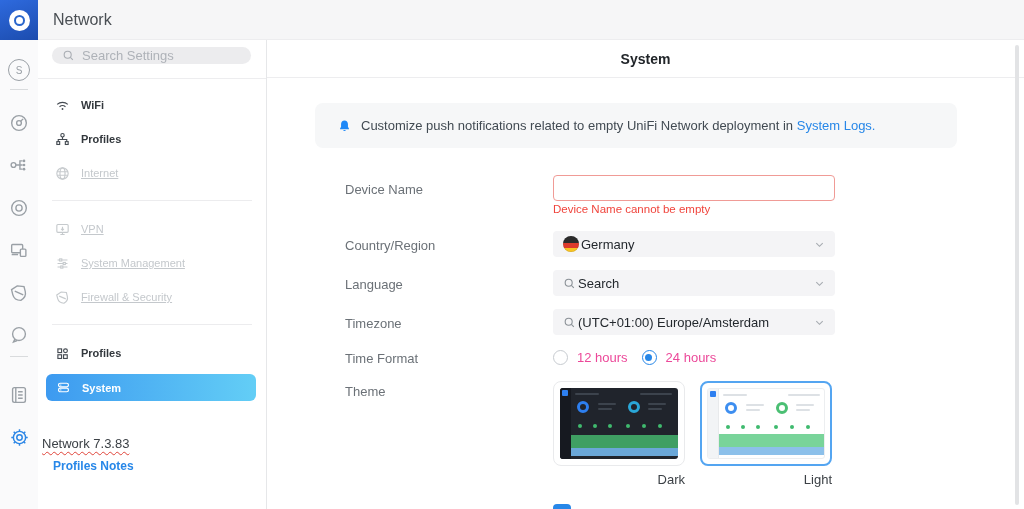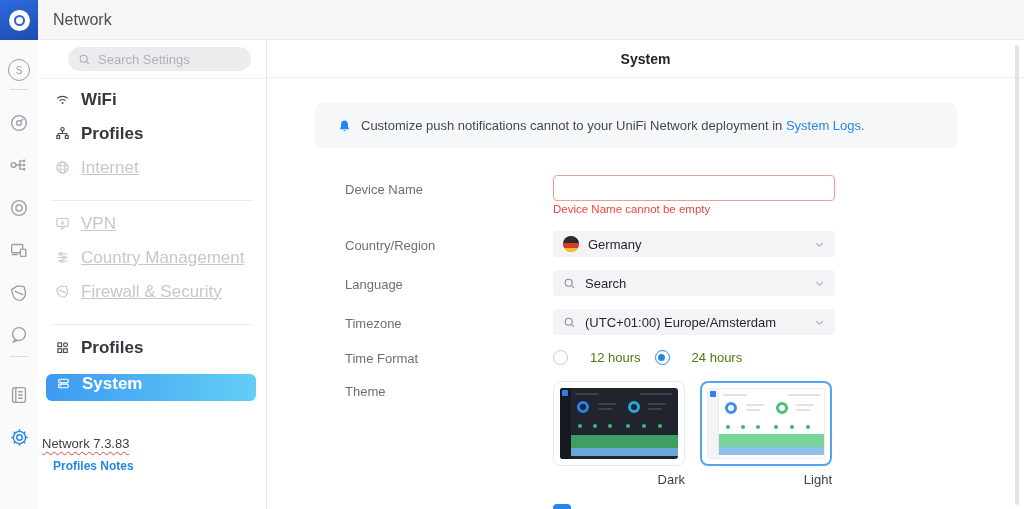--- a/index.html
+++ b/index.html
@@ -17,50 +17,50 @@
 
   
   .topbar { position:absolute; left:38px; right:0; top:0; height:40px; background:#f6f6f7; border-bottom:1px solid #ededef; z-index:2; display:flex; align-items:center; }
   .topbar-title { margin-left:15px; font-size:16px; font-weight:500; color:#4a4f54; }
   .avatar { position:absolute; right:30px; top:7px; width:26px; height:26px; border-radius:50%; border:1.5px solid #717880; overflow:hidden; cursor:pointer; background:#f6f6f7; }
   .avatar .head { position:absolute; left:8px; top:5px; width:8px; height:8px; border-radius:50%; background:#5f6a72; }
   .avatar .shoulders { position:absolute; left:4px; top:15px; width:16px; height:12px; border-radius:50% 50% 0 0; background:#5f6a72; }
 
   
   .sidebar { position:absolute; left:38px; top:40px; width:229px; bottom:0; background:#fff; border-right:1px solid #e6e7e9; z-index:2; }
-  .search { position:absolute; left:30px; right:15px; top:7px; height:24px; background:#ececee; border-radius:14px; display:flex; align-items:center; padding:0 10px; cursor:text; }
+  .search { position:absolute; left:14px; right:15px; top:7px; height:17px; background:#ececee; border-radius:14px; display:flex; align-items:center; padding:0 10px; cursor:text; }
   .search span { margin-left:7px; font-size:13px; color:#aeb2b8; }
   .side-divider-top { position:absolute; left:0; right:0; top:38px; border-top:1px solid #ededef; }
-  .nav-item { position:absolute; left:0; right:0; height:30px; display:flex; align-items:flex-start; padding-left:15px; cursor:pointer; font-size:17px; font-weight:700; color:#33383d; }
+  .nav-item { position:absolute; left:0; right:0; height:30px; display:flex; align-items:center; padding-left:15px; cursor:pointer; font-size:11px; font-weight:700; color:#33383d; }
   .nav-item .nicon { width:18px; height:18px; margin-right:10px; display:flex; align-items:center; justify-content:center; }
   .nav-item.disabled { color:#c4c8cc; cursor:default; font-weight:400;text-decoration:underline; }
   .nav-divider { position:absolute; left:14px; right:14px; border-top:1px solid #ececee; }
   .nav-item.active { left:8px; right:10px; height:27px; border-radius:6px; padding-left:8px; background:linear-gradient(90deg,#3d9af0 0%,#63cef6 100%); color:#fff; }
   .version { position:absolute; left:4px; top:396px; font-size:13px; color:#3c4146; text-decoration:underline wavy #e0443a 1px; text-underline-offset:3px; }
   .release-notes { position:absolute; left:15px; top:419px; font-size:12px; font-weight:700; color:#2787e8; cursor:pointer; }
 
   
   .content { position:absolute; left:267px; top:40px; right:0; bottom:0; background:#fff; }
   .content-header { position:absolute; left:0; right:0; top:0; height:38px; border-bottom:1px solid #ededef; display:flex; align-items:center; justify-content:center; }
   .content-header h1 { font-size:14px; font-weight:700; color:#212529; }
   .banner { position:absolute; left:48px; top:63px; width:642px; height:45px; background:#f6f7f8; border-radius:8px; display:flex; align-items:center; padding-left:22px; }
   .banner-text { margin-left:9px; font-size:13px; color:#414a52; }
   .banner-text a { color:#2787e8; text-decoration:none; cursor:pointer; }
 
   .row-label { position:absolute; left:78px; font-size:13px; color:#6b7177; }
   .field { position:absolute; left:286px; width:282px; height:26px; border-radius:4px; font-size:13px; }
   .text-input { border:1px solid #f09b96; background:#fff; outline:none; padding:0 8px; font-family:inherit; font-size:13px; }
   .error-msg { position:absolute; left:286px; top:163px; font-size:11.5px; color:#f0443c; }
   .select { background:#f4f4f6; display:flex; align-items:center; padding:0 10px; color:#23282d; cursor:pointer; }
-  .select .val { margin-left:9px; font-weight:500; }
+  .select .val { margin-left:2px; font-weight:500; }
   .select .chev { margin-left:auto; }
   .flag { width:16px; height:16px; border-radius:50%; background:linear-gradient(180deg,#2b2b2b 0 42%,#dd3a2c 42% 72%,#f8c322 72% 100%); box-shadow:inset 0 0 0 0.5px rgba(0,0,0,.15); }
 
   .radio-row { position:absolute; left:286px; top:310px; display:flex; align-items:center; gap:14px; }
-  .radio { display:flex; align-items:center; gap:22px; cursor:pointer; font-size:13px; color:#4d7c0f; }
+  .radio { display:flex; align-items:center; gap:9px; cursor:pointer; font-size:13px; color:#ec4899; }
   .radio .dot { width:15px; height:15px; border-radius:50%; border:1.5px solid #c7cbd0; background:#fff; position:relative; }
   .radio.selected .dot { border-color:#2787e8; }
   .radio.selected .dot::after { content:""; position:absolute; left:2.5px; top:2.5px; width:7px; height:7px; border-radius:50%; background:#2787e8; }
 
   .theme-card { position:absolute; top:341px; width:132px; height:85px; background:#fff; border:1px solid #e9eaec; border-radius:8px; cursor:pointer; display:flex; align-items:center; justify-content:center; }
   .theme-card.selected { border:2px solid #54a5f1; }
   .theme-caption { position:absolute; top:432px; width:132px; text-align:right; font-size:13px; color:#3c4146; }
   .preview { width:118px; height:71px; border-radius:3px; position:relative; overflow:hidden; }
   .preview.dark { background:#20242c; }
   .preview.light { background:#ffffff; border:1px solid #eceef0; }
@@ -235,21 +235,21 @@
 
   <div class="nav-item disabled" style="top:208px">
     <span class="nicon">
       <svg class="icn" width="17" height="17" viewBox="0 0 24 24" fill="none" stroke="#c6cacd" stroke-width="1.6">
         <path d="M5 7 H19 M5 12 H19 M5 17 H19"></path>
         <rect x="8" y="5.5" width="3" height="3" fill="#fff"></rect>
           <rect x="13" y="10.5" width="3" height="3" fill="#fff"></rect>
           <rect x="9.5" y="15.5" width="3" height="3" fill="#fff"></rect>
       </svg>
     </span>
-    <span>Country Management</span>
+    <span>System Management</span>
   </div>
 
   <div class="nav-item disabled" style="top:242px">
     <span class="nicon">
       <svg class="icn" width="17" height="17" viewBox="0 0 24 24" fill="none" stroke="#c6cacd" stroke-width="1.6">
         <path d="M12 4 L19 6.5 V12 C19 16.5 15.5 19.3 12 20.3 C8.5 19.3 5 16.5 5 12 V6.5 Z" transform="rotate(-14 12 12)"></path>
         <path d="M8 9 L16 15" transform="rotate(-14 12 12)"></path>
       </svg>
     </span>
     <span>Firewall &amp; Security</span>
@@ -289,21 +289,21 @@
   <div class="content-header">
     <h1>System</h1>
   </div>
 
   <div class="banner">
     <svg class="icn" width="15" height="16" viewBox="0 0 24 24" fill="#1e88f7">
       <path d="M12 3 C8.7 3 6.5 5.6 6.5 8.8 V13 L4.8 16.2 C4.6 16.7 4.9 17.2 5.4 17.2 H18.6 C19.1 17.2 19.4 16.7 19.2 16.2 L17.5 13 V8.8 C17.5 5.6 15.3 3 12 3 Z"></path>
       <path d="M9.8 18.5 a2.3 2.3 0 0 0 4.4 0 Z"></path>
     </svg>
     <span class="banner-text">
-      <span>Customize push notifications cannot to your UniFi Network deployment in</span>
+      <span>Customize push notifications related to empty UniFi Network deployment in</span>
       <a>System Logs.</a>
     </span>
   </div>
 
   <div class="row-label" style="top:142px">Device Name</div>
   <input class="field text-input" style="top: 135px;" type="text" value="">
   <div class="error-msg">Device Name cannot be empty</div>
 
   <div class="row-label" style="top:198px">Country/Region</div>
   <div class="field select" style="top:191px">

